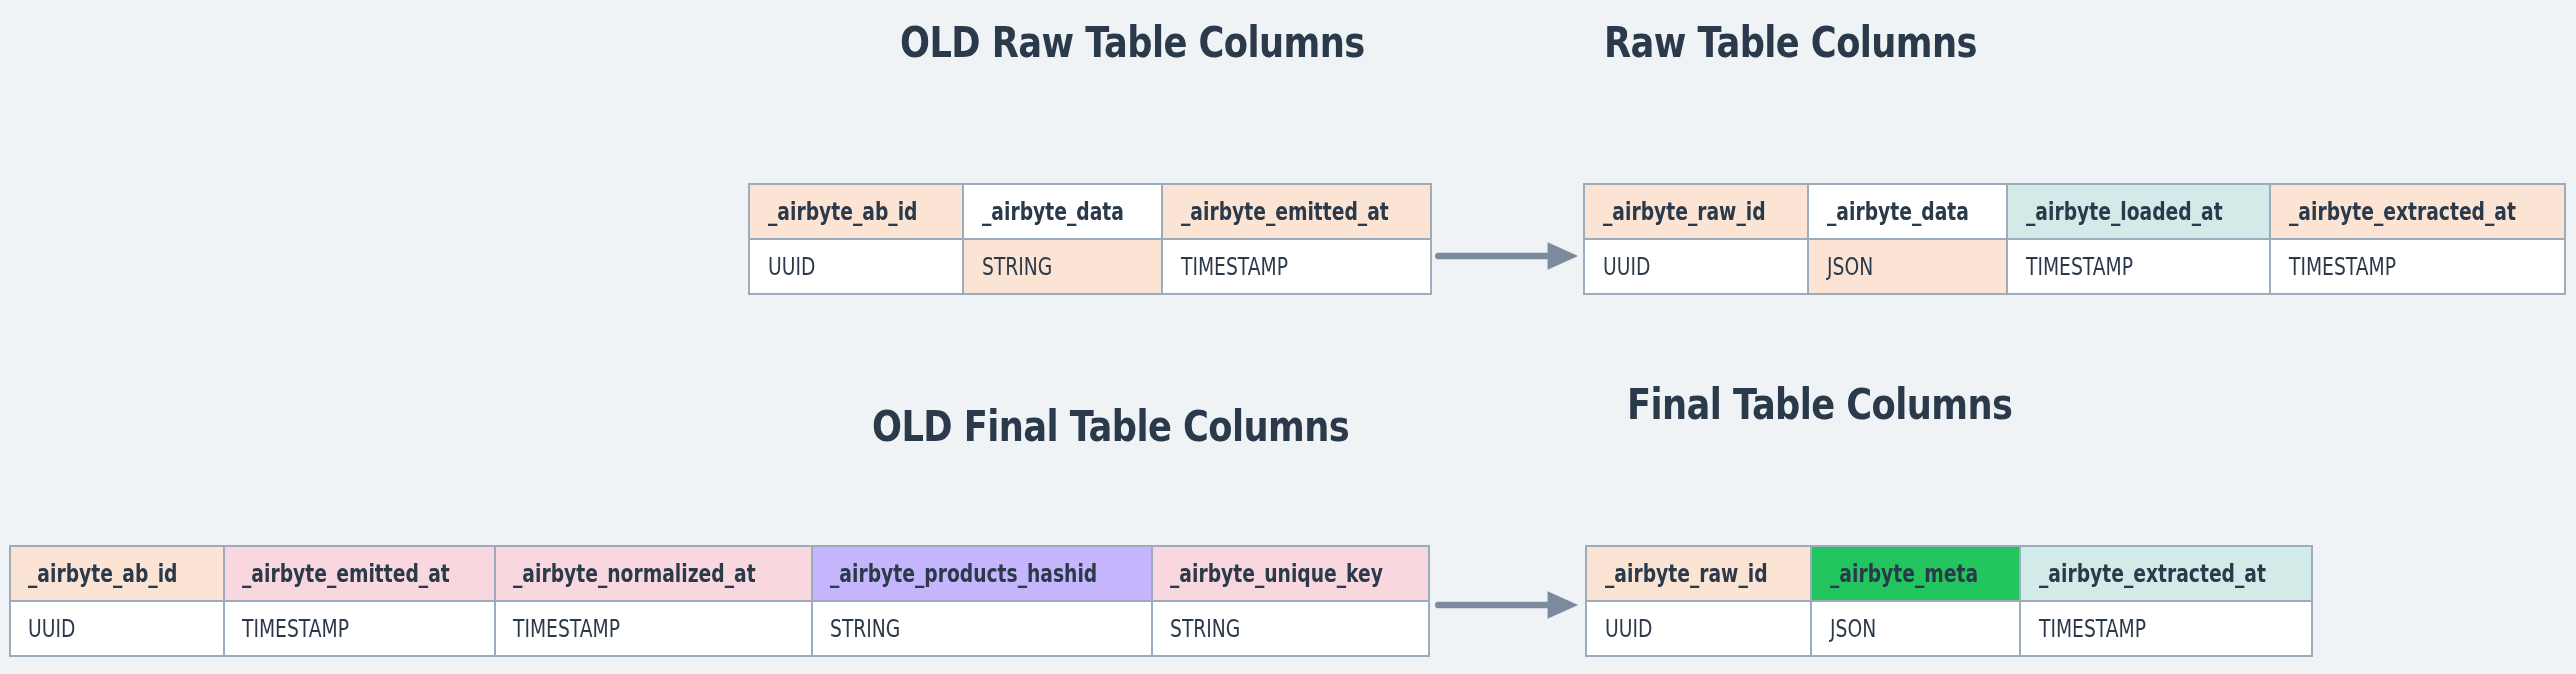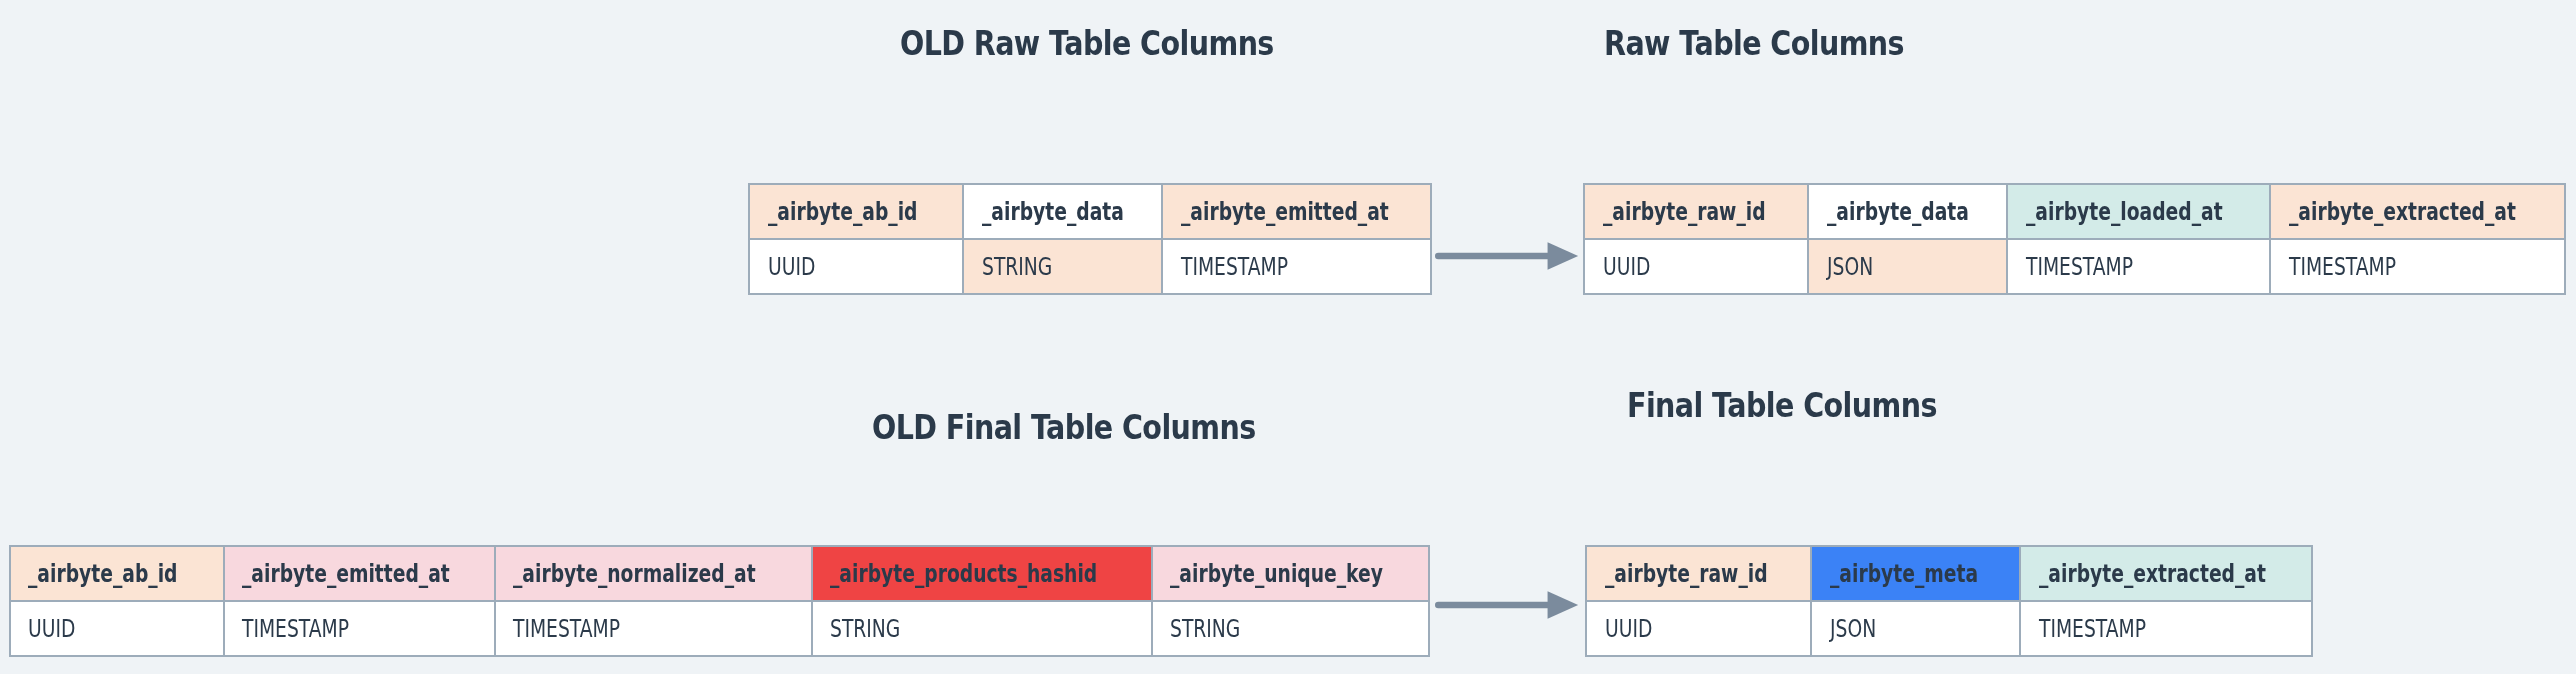--- a/index.html
+++ b/index.html
@@ -14,21 +14,21 @@
     width: 2576px;
     height: 675px;
     position: relative;
     overflow: hidden;
     background: var(--background);
     font-family: "DejaVu Sans", "Liberation Sans", sans-serif;
     color: var(--text);
   }
   .title {
     position: absolute;
-    font-size: 34px;
+    font-size: 42px;
     font-weight: bold;
     white-space: nowrap;
     line-height: 54px;
     color: var(--text);
   }
   .title .tx {
     display: inline-block;
     transform: scaleX(0.84);
     transform-origin: 0 50%;
     letter-spacing: -0.7px;
@@ -114,21 +114,21 @@
       <col style="width:271px">
       <col style="width:317px">
       <col style="width:340px">
       <col style="width:277px">
     </colgroup>
   <tbody>
       <tr>
     <td class="hcell" style="background-color: rgb(251, 228, 212);"><span class="tx2">_airbyte_ab_id</span></td>
     <td class="hcell" style="background-color: rgb(248, 216, 222);"><span class="tx2">_airbyte_emitted_at</span></td>
     <td class="hcell" style="background-color: rgb(248, 216, 222);"><span class="tx2">_airbyte_normalized_at</span></td>
-    <td class="hcell" style="background-color: #ef4444; margin-top: 48px;"><span class="tx2">_airbyte_products_hashid</span></td>
+    <td class="hcell" style="background-color: #c4b5fd; margin-top: 48px;"><span class="tx2">_airbyte_products_hashid</span></td>
     <td class="hcell" style="background-color: rgb(248, 216, 222);"><span class="tx2">_airbyte_unique_key</span></td>
   </tr>
   <tr>
     <td class="vcell" style="background-color: rgb(255, 255, 255);"><span class="tx2">UUID</span></td>
     <td class="vcell" style="background-color: rgb(255, 255, 255);"><span class="tx2">TIMESTAMP</span></td>
     <td class="vcell" style="background-color: rgb(255, 255, 255);"><span class="tx2">TIMESTAMP</span></td>
     <td class="vcell" style="background-color: rgb(255, 255, 255);"><span class="tx2">STRING</span></td>
     <td class="vcell" style="background-color: rgb(255, 255, 255);"><span class="tx2">STRING</span></td>
   </tr>
 </tbody>
@@ -136,21 +136,21 @@
 
 <table class="tbl" style="left:1585px; top:545px; width:727px">
   <colgroup>
       <col style="width:225px">
       <col style="width:209px">
       <col style="width:292px">
     </colgroup>
   <tbody>
       <tr>
     <td class="hcell" style="background-color: rgb(251, 228, 212);"><span class="tx2">_airbyte_raw_id</span></td>
-    <td class="hcell" style="background-color: #3b82f6;"><span class="tx2">_airbyte_meta</span></td>
+    <td class="hcell" style="background-color: #22c55e;"><span class="tx2">_airbyte_meta</span></td>
     <td class="hcell" style="background-color: rgb(211, 235, 232);"><span class="tx2">_airbyte_extracted_at</span></td>
   </tr>
   <tr>
     <td class="vcell" style="background-color: rgb(255, 255, 255);"><span class="tx2">UUID</span></td>
     <td class="vcell" style="background-color: rgb(255, 255, 255);"><span class="tx2">JSON</span></td>
     <td class="vcell" style="background-color: rgb(255, 255, 255);"><span class="tx2">TIMESTAMP</span></td>
   </tr>
 </tbody>
   </table>
 

